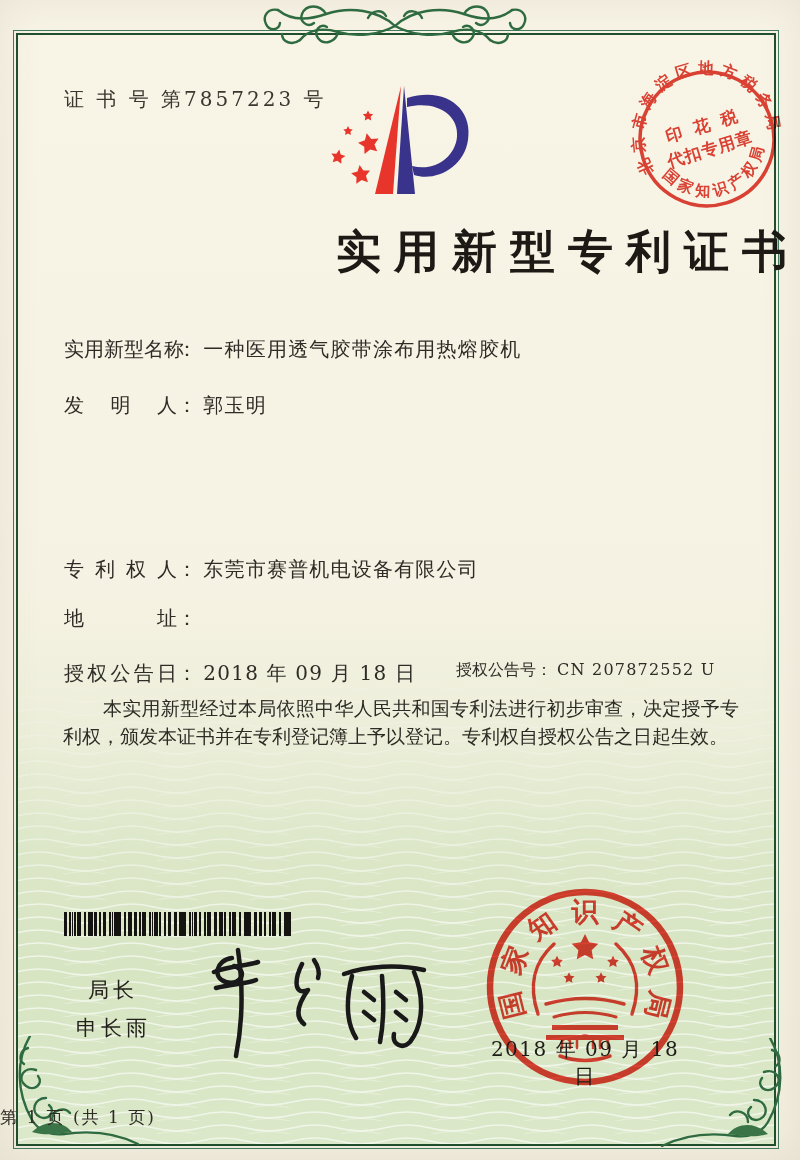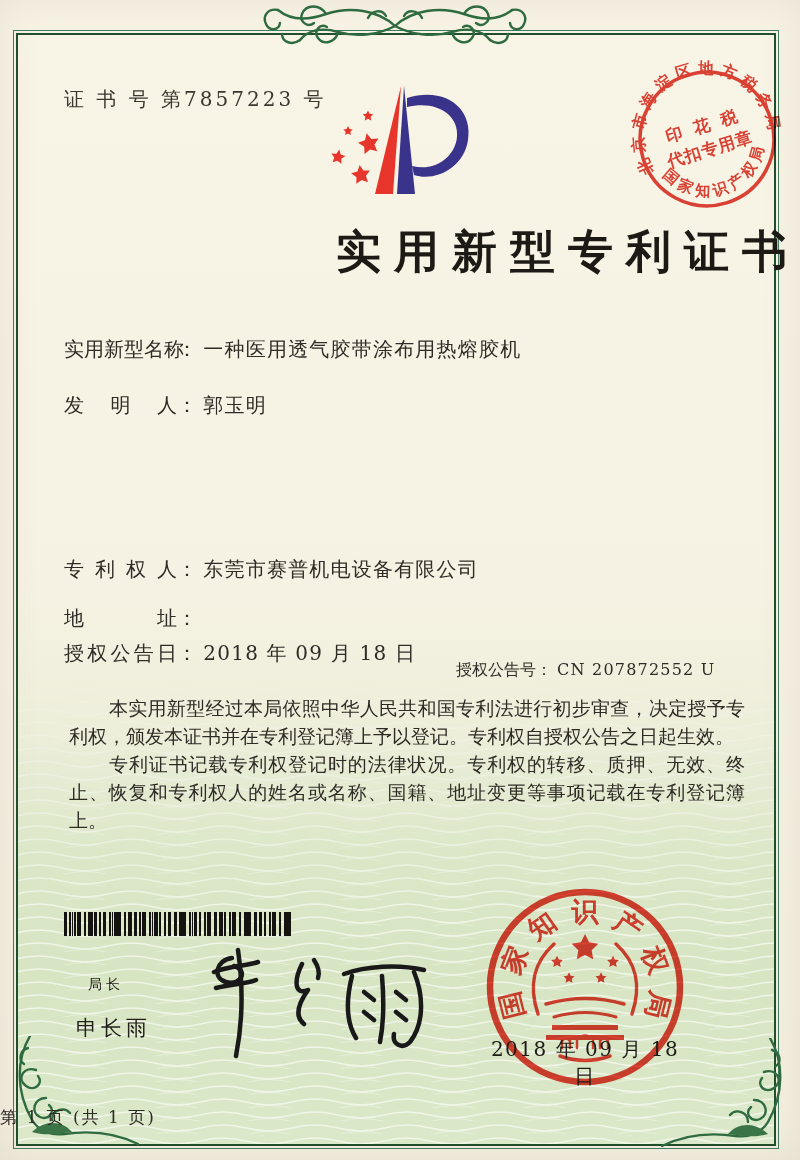--- a/index.html
+++ b/index.html
@@ -30,30 +30,30 @@
     font-size:45px;font-weight:700;letter-spacing:13px;color:#1d1a16;}
   
   .frow{position:absolute;left:64px;font-size:20px;color:#2f2b26;white-space:nowrap;}
   .flabel{display:inline-block;width:113px;text-align:justify;text-align-last:justify;vertical-align:bottom;}
   .fcolon{display:inline-block;}
   .fvalue{letter-spacing:1.2px;}
   .addr-val{position:absolute;left:128px;top:605px;width:611px;font-size:20px;letter-spacing:1.2px;
     line-height:31px;text-indent:55px;white-space:normal;color:#2f2b26;}
   .grant2{position:absolute;left:456px;top:660px;font-size:16px;color:#2f2b26;white-space:nowrap;}
   
-  .bodytext{position:absolute;left:69px;top:694px;width:676px;font-size:19px;line-height:28px;
+  .bodytext{position:absolute;left:63px;top:694px;width:676px;font-size:19px;line-height:28px;
     text-align:justify;color:#2e2b25;}
   .bodytext p{margin:0;text-indent:40px;}
   
   .barcode{position:absolute;left:64px;top:912px;width:228px;height:24px;
     background:
      repeating-linear-gradient(90deg,#15130f 0 2px,transparent 2px 5px),
      repeating-linear-gradient(90deg,#15130f 0 1px,transparent 1px 8px),
      repeating-linear-gradient(90deg,#15130f 0 3px,transparent 3px 13px);}
-  .director-label{position:absolute;left:88px;top:976px;font-size:14px;letter-spacing:4px;color:#23201b;}
+  .director-label{position:absolute;left:88px;top:976px;font-size:21px;letter-spacing:4px;color:#23201b;}
   .director-name{position:absolute;left:76px;top:1014px;font-size:21px;letter-spacing:4px;color:#23201b;}
   .signature{position:absolute;left:198px;top:944px;width:235px;height:118px;}
   .seal{position:absolute;left:482px;top:884px;width:206px;height:206px;mix-blend-mode:multiply;opacity:.95;}
   .seal-date{position:absolute;left:484px;top:1036px;width:202px;text-align:center;
     font-size:20px;letter-spacing:1.5px;color:#1d1b17;}
   .footer{position:absolute;left:0;top:1106px;width:800px;text-align:left;
     font-size:17px;letter-spacing:2px;color:#2e2b25;}
 </style>
 </head>
 <body>
@@ -152,32 +152,31 @@
     <span class="flabel">发明人</span><span class="fcolon">：</span>
     <span class="fvalue">郭玉明</span>
   </div>
   <div class="frow" style="top:556px;">
     <span class="flabel">专利权人</span><span class="fcolon">：</span>
     <span class="fvalue">东莞市赛普机电设备有限公司</span>
   </div>
   <div class="frow" style="top:605px;">
     <span class="flabel">地址</span><span class="fcolon">：</span>
   </div>
-  <div class="frow" style="top:640px;">
+  <div class="frow" style="top:660px;">
     <span class="flabel">授权公告日</span><span class="fcolon">：</span>
     <span class="fvalue">2018 年 09 月 18 日</span>
   </div>
   <div class="grant2">
     <span>授权公告号</span><span>：</span>
     <span class="fvalue">CN 207872552 U</span>
   </div>
 
   <div class="bodytext">
     <p>本实用新型经过本局依照中华人民共和国专利法进行初步审查，决定授予专利权，颁发本证书并在专利登记簿上予以登记。专利权自授权公告之日起生效。</p>
-    <p>专利证书记载专利权登记时的法律状况。专利权的转移、质押、无效、终止、恢复和专利权人的姓名或名称、国籍、地址变更等事项记载在专利登记簿上。</p>
   </div>
 
   <div class="barcode"></div>
 
   <div class="director-label">局长</div>
   <div class="director-name">申长雨</div>
 
   <svg class="signature" viewBox="0 0 235 118">
     <g fill="none" stroke="#191919" stroke-width="4.5" stroke-linecap="round" stroke-linejoin="round">
       <path d="M34,14 C18,16 14,34 28,38 C44,42 50,26 36,22"></path>

